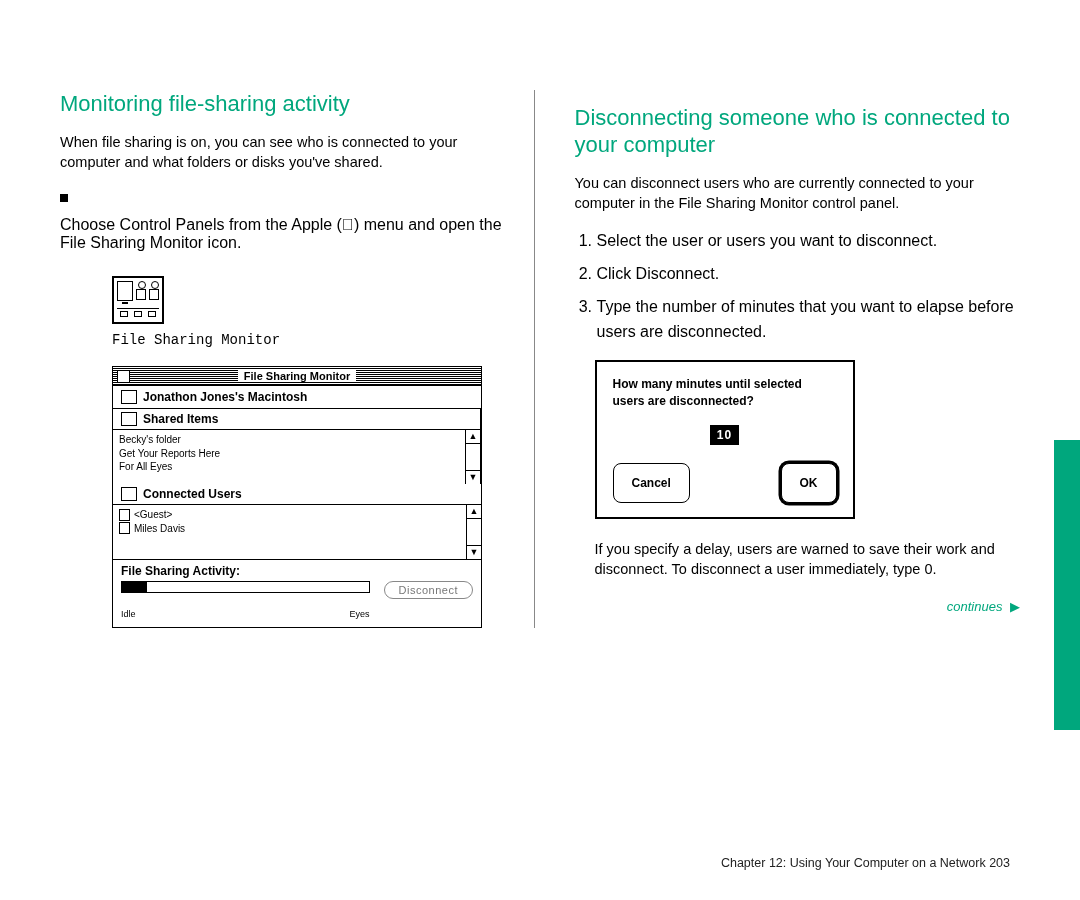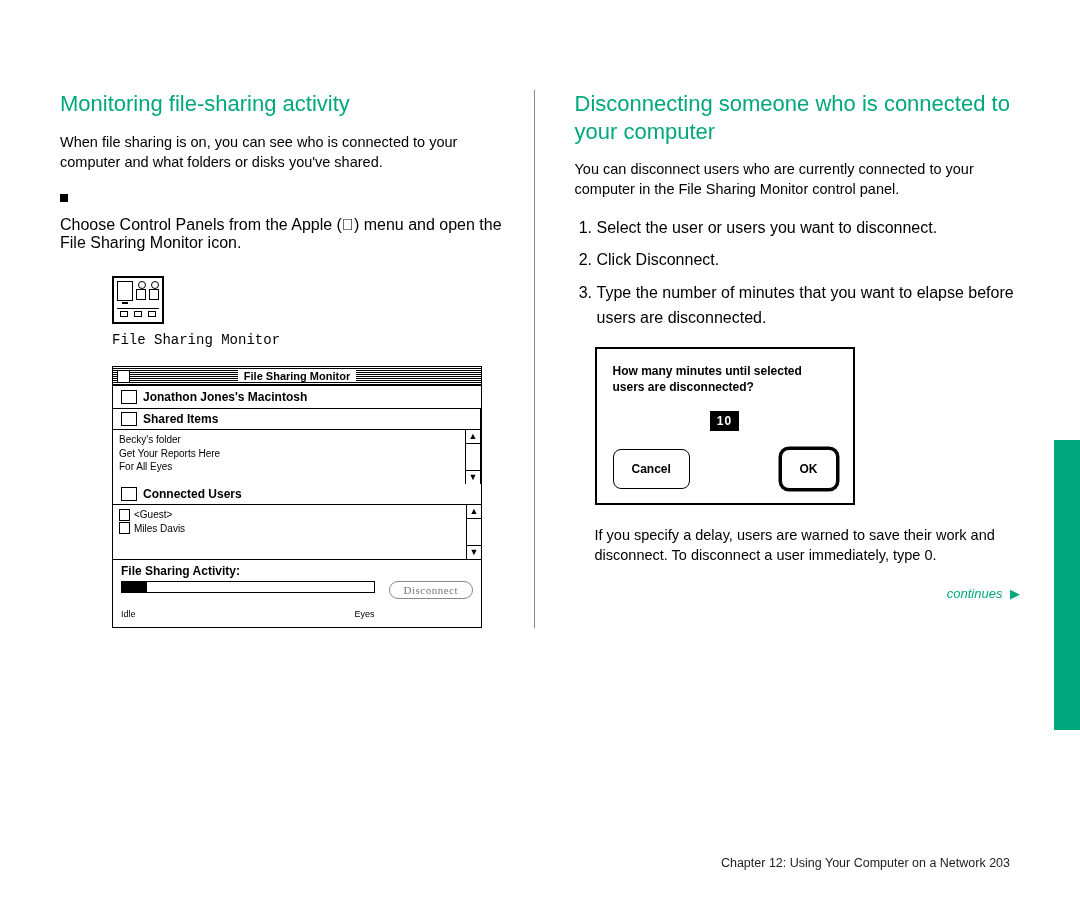--- a/index.html
+++ b/index.html
@@ -12,20 +12,21 @@
     width: 1080px;
     height: 900px;
     position: relative;
     overflow: hidden;
   }
   .page {
     display: flex;
     padding: 90px 60px 0 60px;
     gap: 28px;
     box-sizing: border-box;
+    align-items: center;
   }
   .column {
     flex: 1;
     min-width: 0;
   }
   .col-left { border-right: 1px solid #888; padding-right: 28px; }
   .col-right { padding-left: 12px; position: relative; }
   h2.section-title {
     font-family: Arial, Helvetica, sans-serif;
     font-weight: 400;
@@ -109,21 +110,21 @@
   .pane-scroll{width:14px;border-left:1px solid #000;display:flex;flex-direction:column;}
   .pane-scroll .arrow{height:13px;border-bottom:1px solid #000;text-align:center;font-size:9px;line-height:13px;}
   .pane-scroll .arrow.last{border-bottom:none;border-top:1px solid #000;margin-top:auto;}
   .mac-footer{border-top:1px solid #000;padding:4px 8px 8px 8px;}
   .activity-label{font-weight:bold;font-size:12px;margin-bottom:3px;}
   .activity-row{display:flex;align-items:flex-start;gap:14px;}
   .activity-bar-wrap{flex:1;}
   .activity-bar{height:10px;border:1px solid #000;position:relative;background:#fff;}
   .activity-bar .fill{position:absolute;left:0;top:0;bottom:0;width:10%;background:#000;}
   .activity-scale{display:flex;justify-content:space-between;font-size:9px;margin-top:16px;}
-  .disconnect-btn{border:1.5px solid #888;border-radius:10px;padding:2px 14px;font-size:11px;color:#777;background:#fff;font-family:Liberation Serif, serif; letter-spacing:0.5px;}
+  .disconnect-btn{border:1.5px solid #888;border-radius:10px;padding:2px 14px;font-size:11px;color:#777;background:#fff;font-family:Liberation Sans, sans-serif; letter-spacing:0.5px;}
   
   .dialog {
     width: 260px;
     border: 2px solid #000;
     padding: 14px 16px 14px 16px;
     font-family: Geneva, "Helvetica Neue", Arial, sans-serif;
     font-size: 12px;
     font-weight: bold;
     margin: 8px 0 20px 20px;
     box-sizing: border-box;

